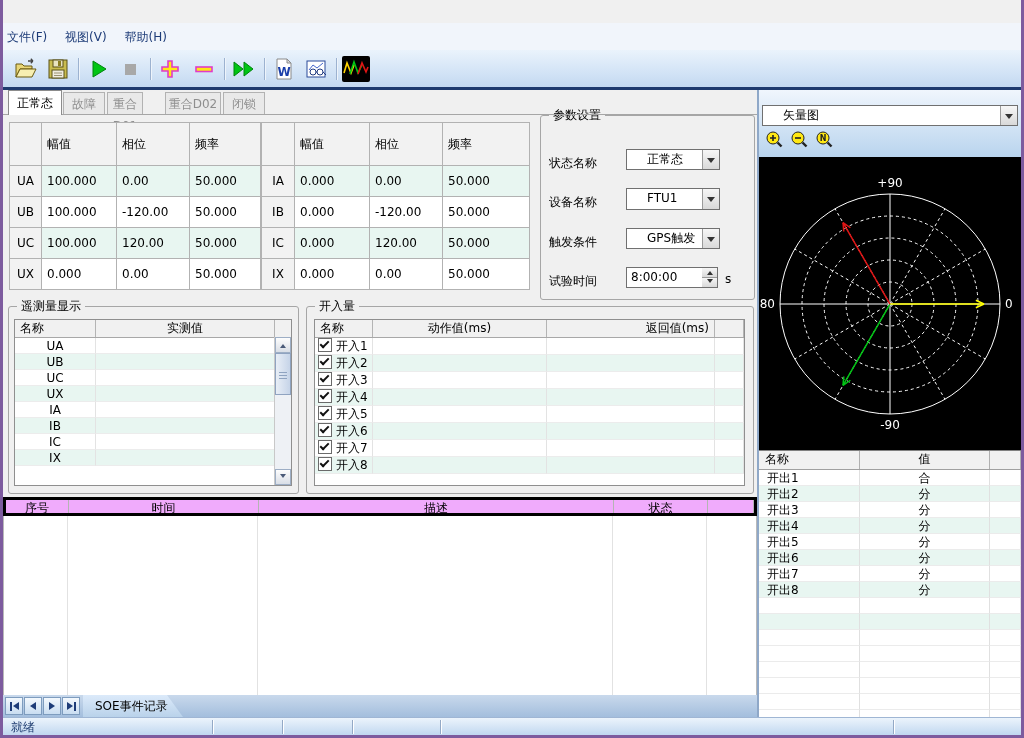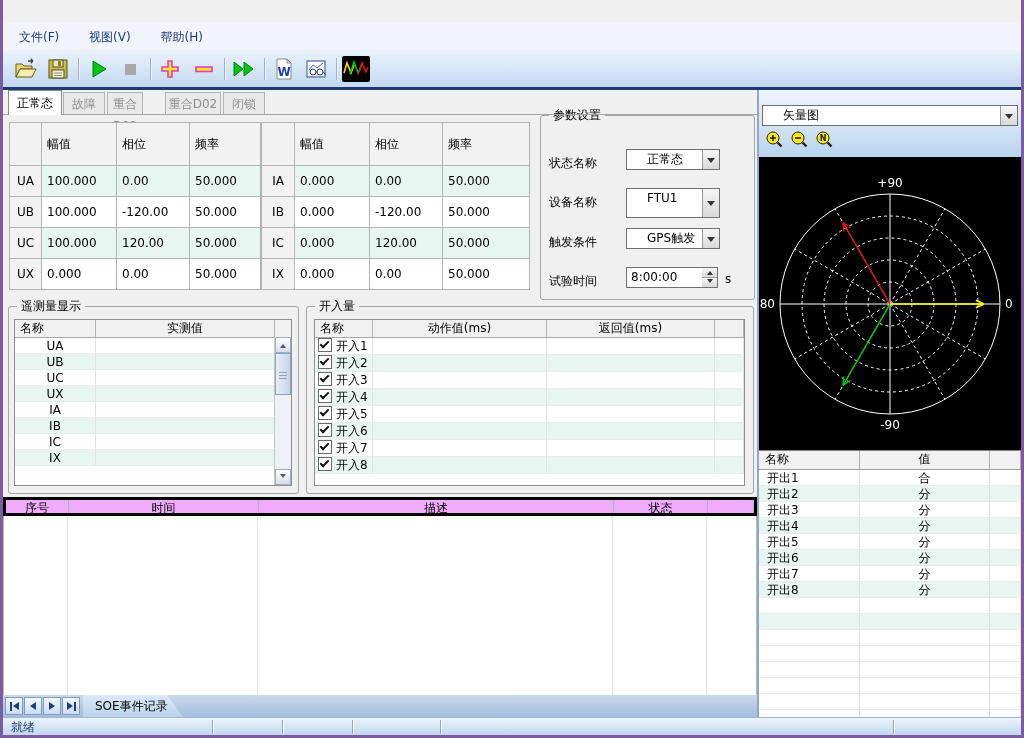--- a/index.html
+++ b/index.html
@@ -10,21 +10,21 @@
   .titlebar{left:0;top:0;width:1024px;height:23px;
     background:linear-gradient(180deg,#bca7ce 0%,#9a7fb6 45%,#8266a3 100%);
     border-bottom:1px solid #5d4180}
   .apptitle{left:28px;top:4px;color:#111;text-shadow:0 1px 1px rgba(255,255,255,.4)}
   .winbtn{top:1px;height:17px;border:1px solid #543c77;border-top:none;border-radius:0 0 4px 4px;
     display:flex;align-items:center;justify-content:center;
     background:linear-gradient(180deg,#cdbbde,#9c82b8 60%,#8a6fa9)}
   .winbtn.close{background:linear-gradient(180deg,#efb0a2,#d5604a 55%,#b93f2c)}
   
   .menubar{left:3px;top:23px;width:1018px;height:27px;background:#f1f5fb;border-bottom:1px solid #d7e2ef}
-  .menuitem{display:inline-block;padding:6px 10px 0 16px;color:#1e3c78}
+  .menuitem{display:inline-block;padding:6px 10px 0 4px;color:#1e3c78}
   .toolbar{left:3px;top:50px;width:1018px;height:37px;
     background:linear-gradient(180deg,#eaf3fc 0%,#cfe1f5 70%,#c3d8f0 100%)}
   .tbtn{position:absolute;top:55px;width:28px;height:28px;display:flex;align-items:center;justify-content:center}
   .tsep{position:absolute;top:58px;width:1px;height:22px;background:#9cb2d0;box-shadow:1px 0 0 #eef4fb}
   .navyline{left:3px;top:87px;width:1018px;height:3px;background:#1e3a6e}
   
   .tab{position:absolute;top:92px;height:22px;line-height:22px;text-align:center;
     background:#e9e9e9;border:1px solid #b2b2b2;border-bottom:none;color:#8e8e8e;box-sizing:border-box}
   .tab.active{top:90px;height:25px;line-height:24px;background:#fff;color:#000;border-color:#8c8c8c;z-index:6}
   .pageline{left:3px;top:114px;width:754px;height:1px;background:#a6a6a6;z-index:2}
@@ -287,21 +287,21 @@
   <div class="group" style="left:540px;top:115px;width:213px;height:183px">
     <span class="glabel">参数设置</span>
     <span class="abs" style="left:8px;top:39px">状态名称</span>
     <div class="combo" style="left:85px;top:33px;width:94px;height:21px">
       <span class="ctxt">正常态</span>
       <span class="cbtn">
           <span class="tri-d"></span>
         </span>
     </div>
     <span class="abs" style="left:8px;top:78px">设备名称</span>
-    <div class="combo" style="left:85px;top:72px;width:94px;height:30px">
+    <div class="combo" style="left:85px;top:72px;width:94px;height:22px">
       <span class="ctxt">FTU1</span>
       <span class="cbtn">
           <span class="tri-d"></span>
         </span>
     </div>
     <span class="abs" style="left:8px;top:118px">触发条件</span>
     <div class="combo" style="left:85px;top:112px;width:94px;height:21px">
       <span class="ctxt">GPS触发</span>
       <span class="cbtn">
           <span class="tri-d"></span>
@@ -374,21 +374,21 @@
       </div>
     </div>
   </div>
 
   <div class="group" style="left:306px;top:306px;width:446px;height:186px">
     <span class="glabel">开入量</span>
     <div class="ltable" style="left:7px;top:12px;width:431px;height:167px">
       <div class="lhead">
         <div style="width:58px">名称</div>
         <div style="width:174px;text-align:center">动作值(ms)</div>
-        <div style="width:168px;text-align:center">返回值(ms)</div>
+        <div style="width:168px;text-align:right">返回值(ms)</div>
         <div style="flex:1"></div>
       </div>
       <div class="lrow tall">
           <div style="width:58px"><span class="cb checked"></span><span>开入1</span></div>
           <div style="width:174px"></div>
           <div style="width:168px"></div>
           <div style="flex:1"></div>
         </div>
       <div class="lrow tall alt">
           <div style="width:58px"><span class="cb checked"></span><span>开入2</span></div>

